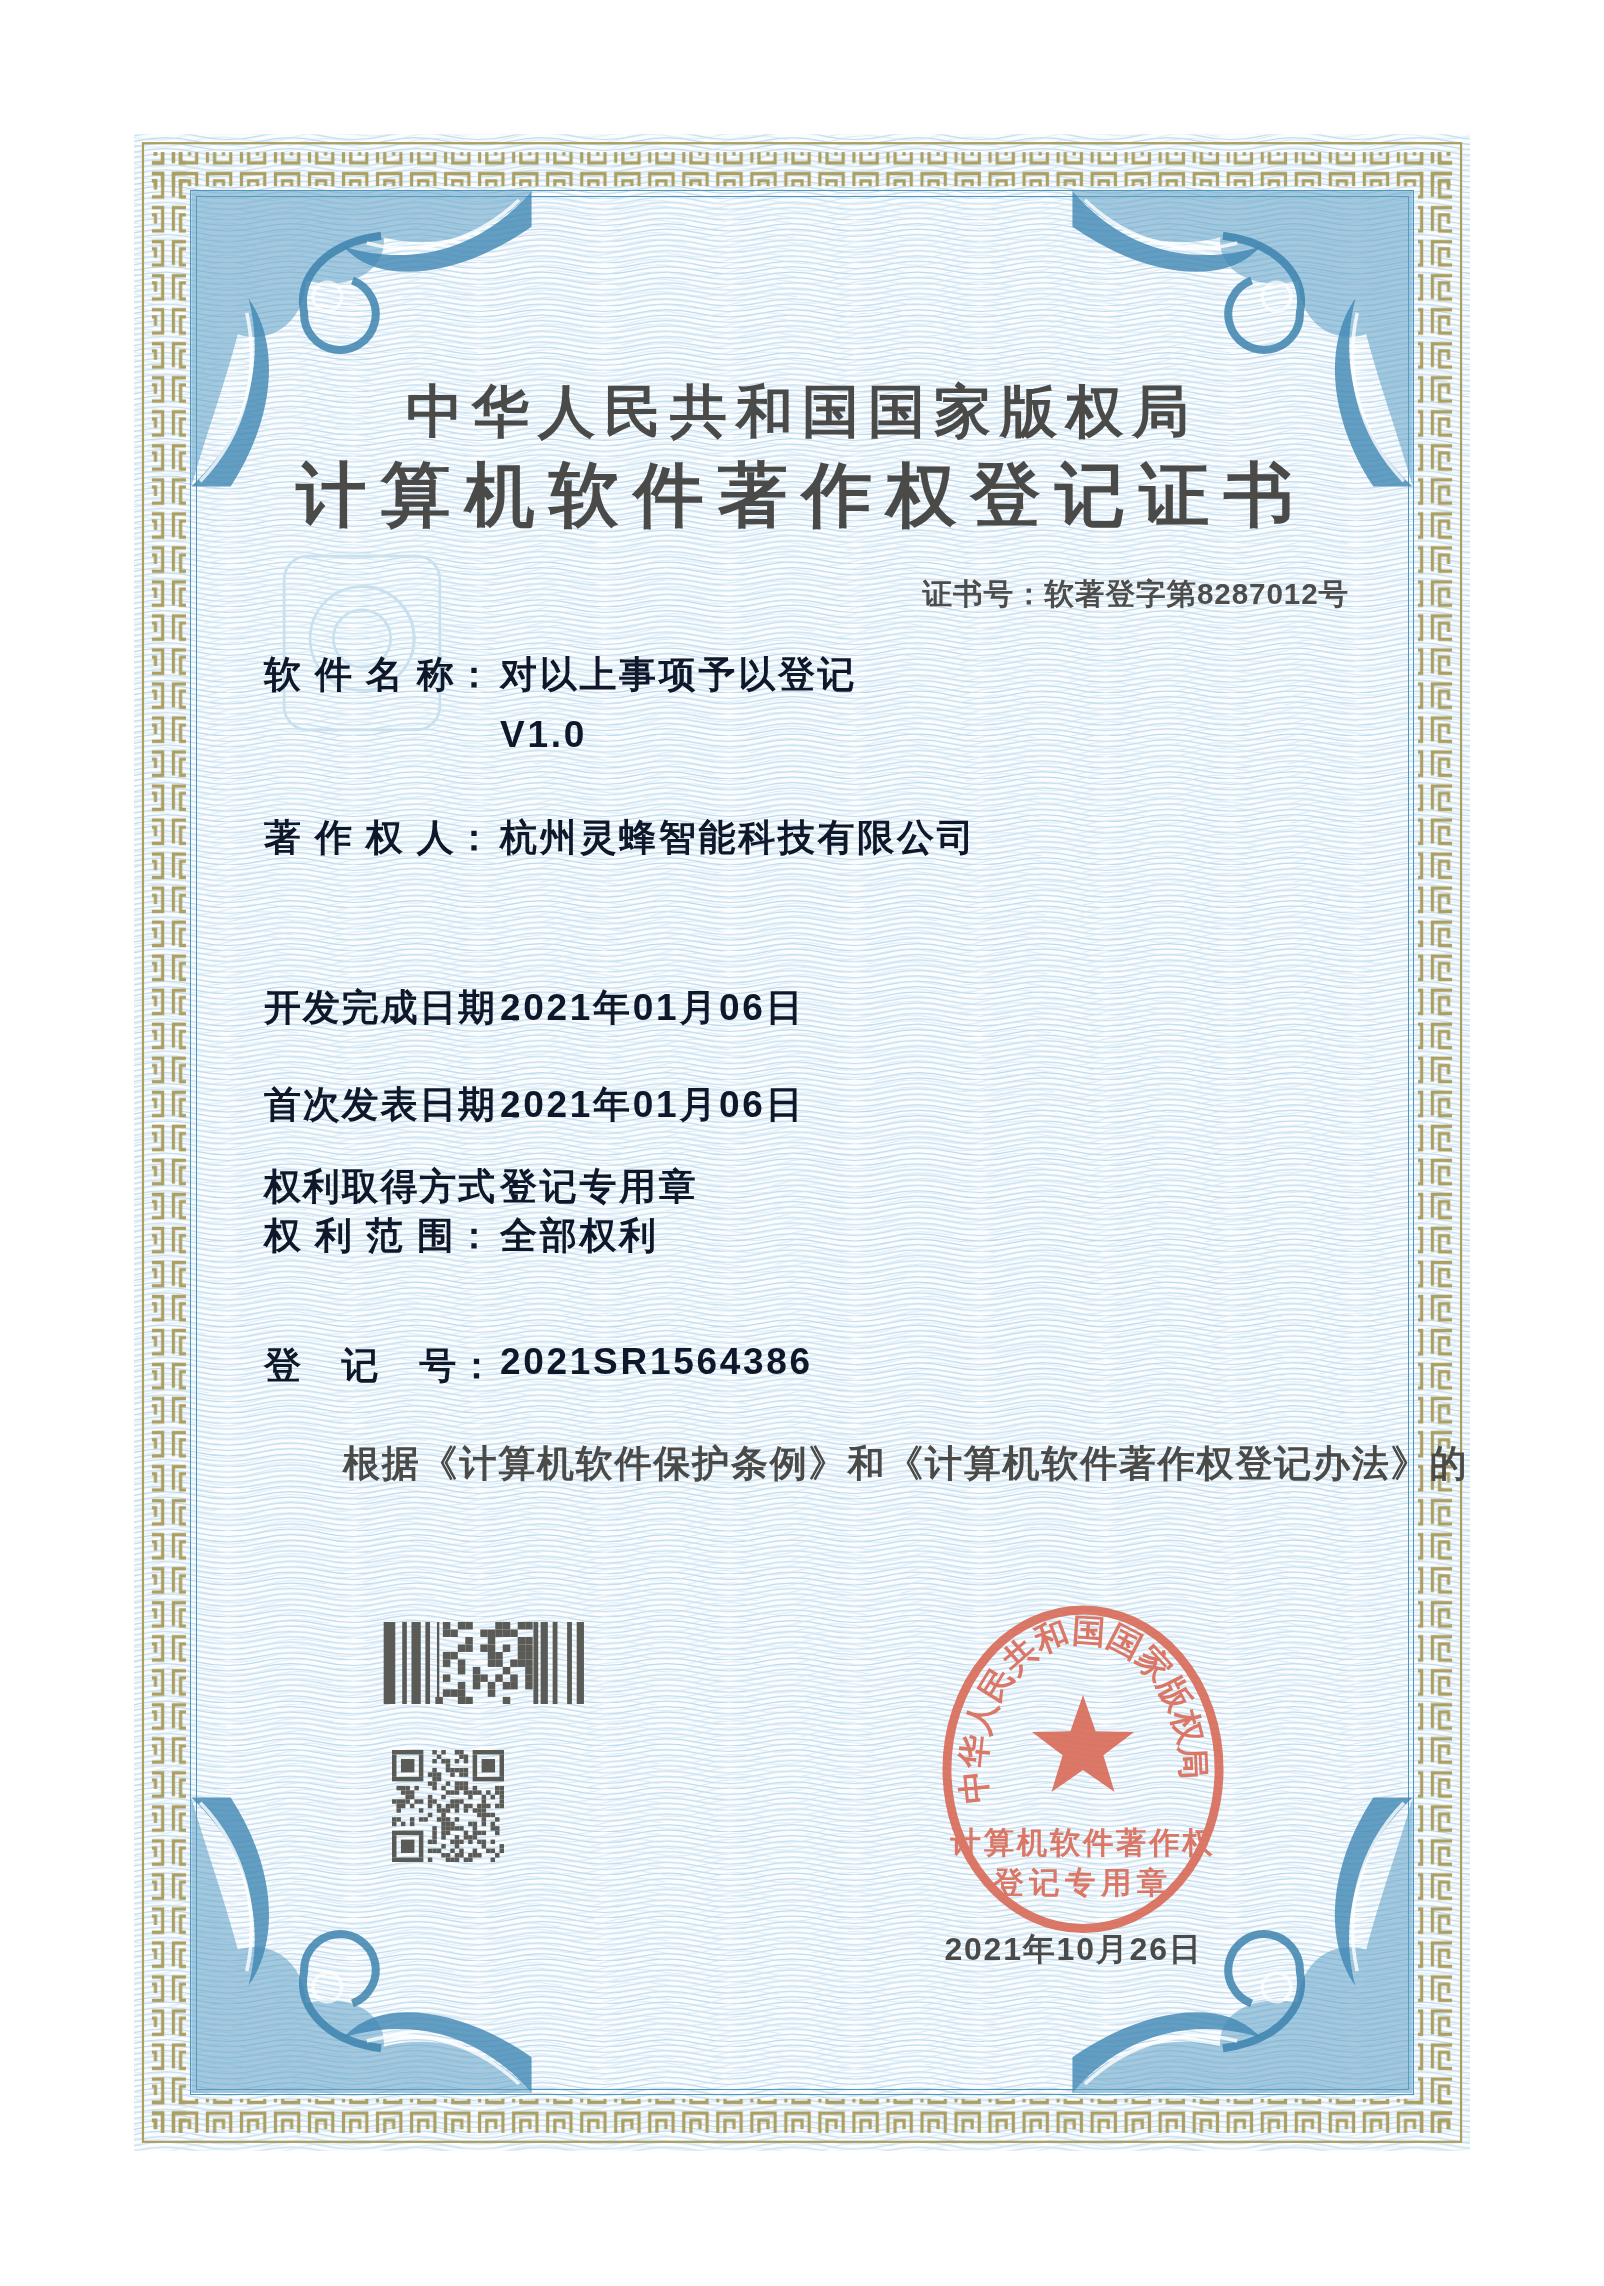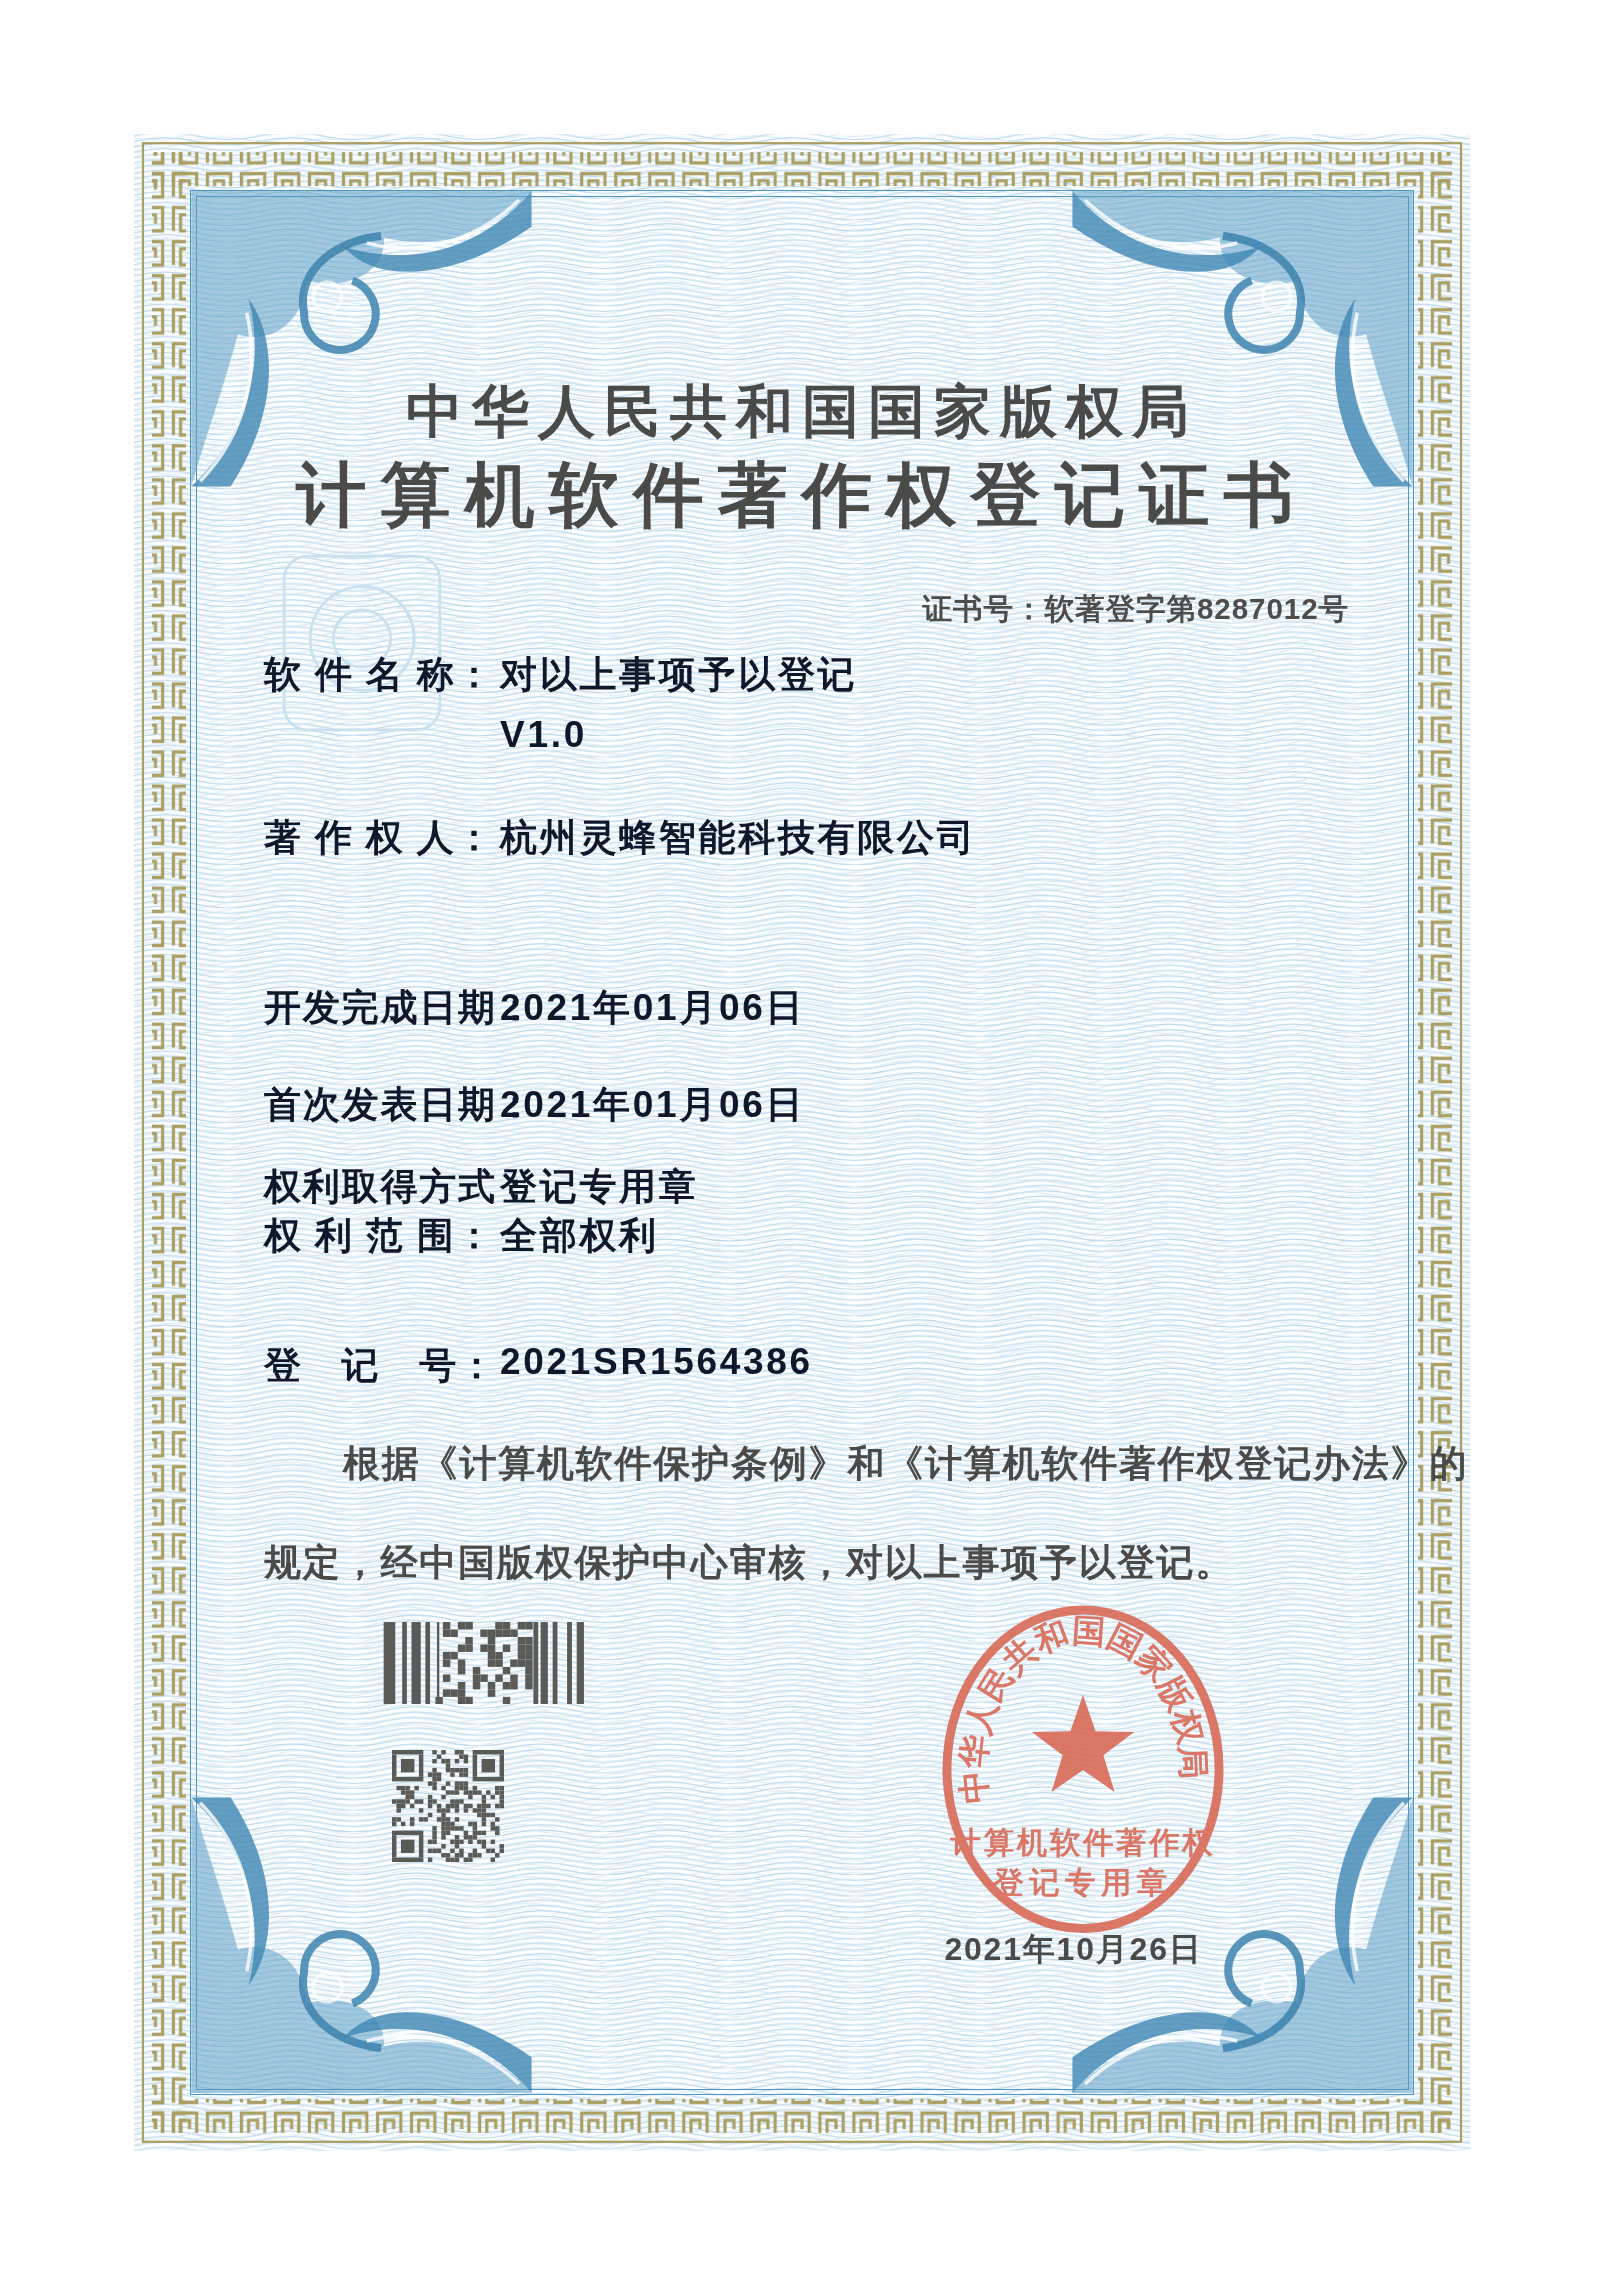--- a/index.html
+++ b/index.html
@@ -23,21 +23,21 @@
   .content { position:absolute; inset:0; z-index:4; }
   .authority {
     position:absolute; top:183px; left:0; width:100%; text-align:center;
     font-size:57px; font-weight:bold; letter-spacing:9px; color:#4a4a48;
   }
   .doc-title {
     position:absolute; top:258px; left:0; width:100%; text-align:center;
     font-size:70px; font-weight:bold; letter-spacing:14.3px; color:#4a4a48;
   }
   .certno {
-    position:absolute; top:398px; right:64px;
+    position:absolute; top:383px; right:64px;
     font-size:29.6px; font-weight:bold; color:#4d4d4b; letter-spacing:0.9px;
   }
   .row {
     position:absolute; left:73px; white-space:nowrap;
     font-size:37px; font-weight:bold; color:#0f172a; letter-spacing:1.8px;
   }
   .row .lab { display:inline-block; min-width:236px; }
   .row .val { position:absolute; left:236px; top:0; letter-spacing:2.7px; }
   .r-name { top:459px; } .r-ver { top:523px; } .r-owner { top:622px; }
   .r-dev { top:792px; } .r-pub { top:881px;margin-top:8px; } .r-acq { top:971px; }
@@ -173,21 +173,20 @@
         <div class="row r-scope">
           <span class="lab">权 利 范 围：</span>
           <span class="val">全部权利</span>
         </div>
         <div class="row r-reg">
           <span class="lab">登　记　号：</span>
           <span class="val">2021SR1564386</span>
         </div>
 
         <div class="stmt stmt1">根据《计算机软件保护条例》和《计算机软件著作权登记办法》的</div>
-        <div class="stmt stmt2">规定，经中国版权保护中心审核，对以上事项予以登记。</div>
 
         <svg class="barcode" id="barcode" width="201" height="82" aria-hidden="true" viewBox="0 0 224 92">
             <rect x="0" y="0" width="13" height="92" fill="#5a5a56"></rect>
             <rect x="20.8" y="0" width="5.2" height="92" fill="#5a5a56"></rect>
             <rect x="31.2" y="0" width="10.4" height="92" fill="#5a5a56"></rect>
             <rect x="46.800000000000004" y="0" width="5.2" height="92" fill="#5a5a56"></rect>
             <rect x="59.80000000000001" y="0" width="2.6" height="92" fill="#5a5a56"></rect>
             <rect x="66.4" y="0" width="8.4" height="8.4" fill="#5a5a56"></rect>
             <rect x="83.2" y="0" width="8.4" height="8.4" fill="#5a5a56"></rect>
             <rect x="91.6" y="0" width="8.4" height="8.4" fill="#5a5a56"></rect>

